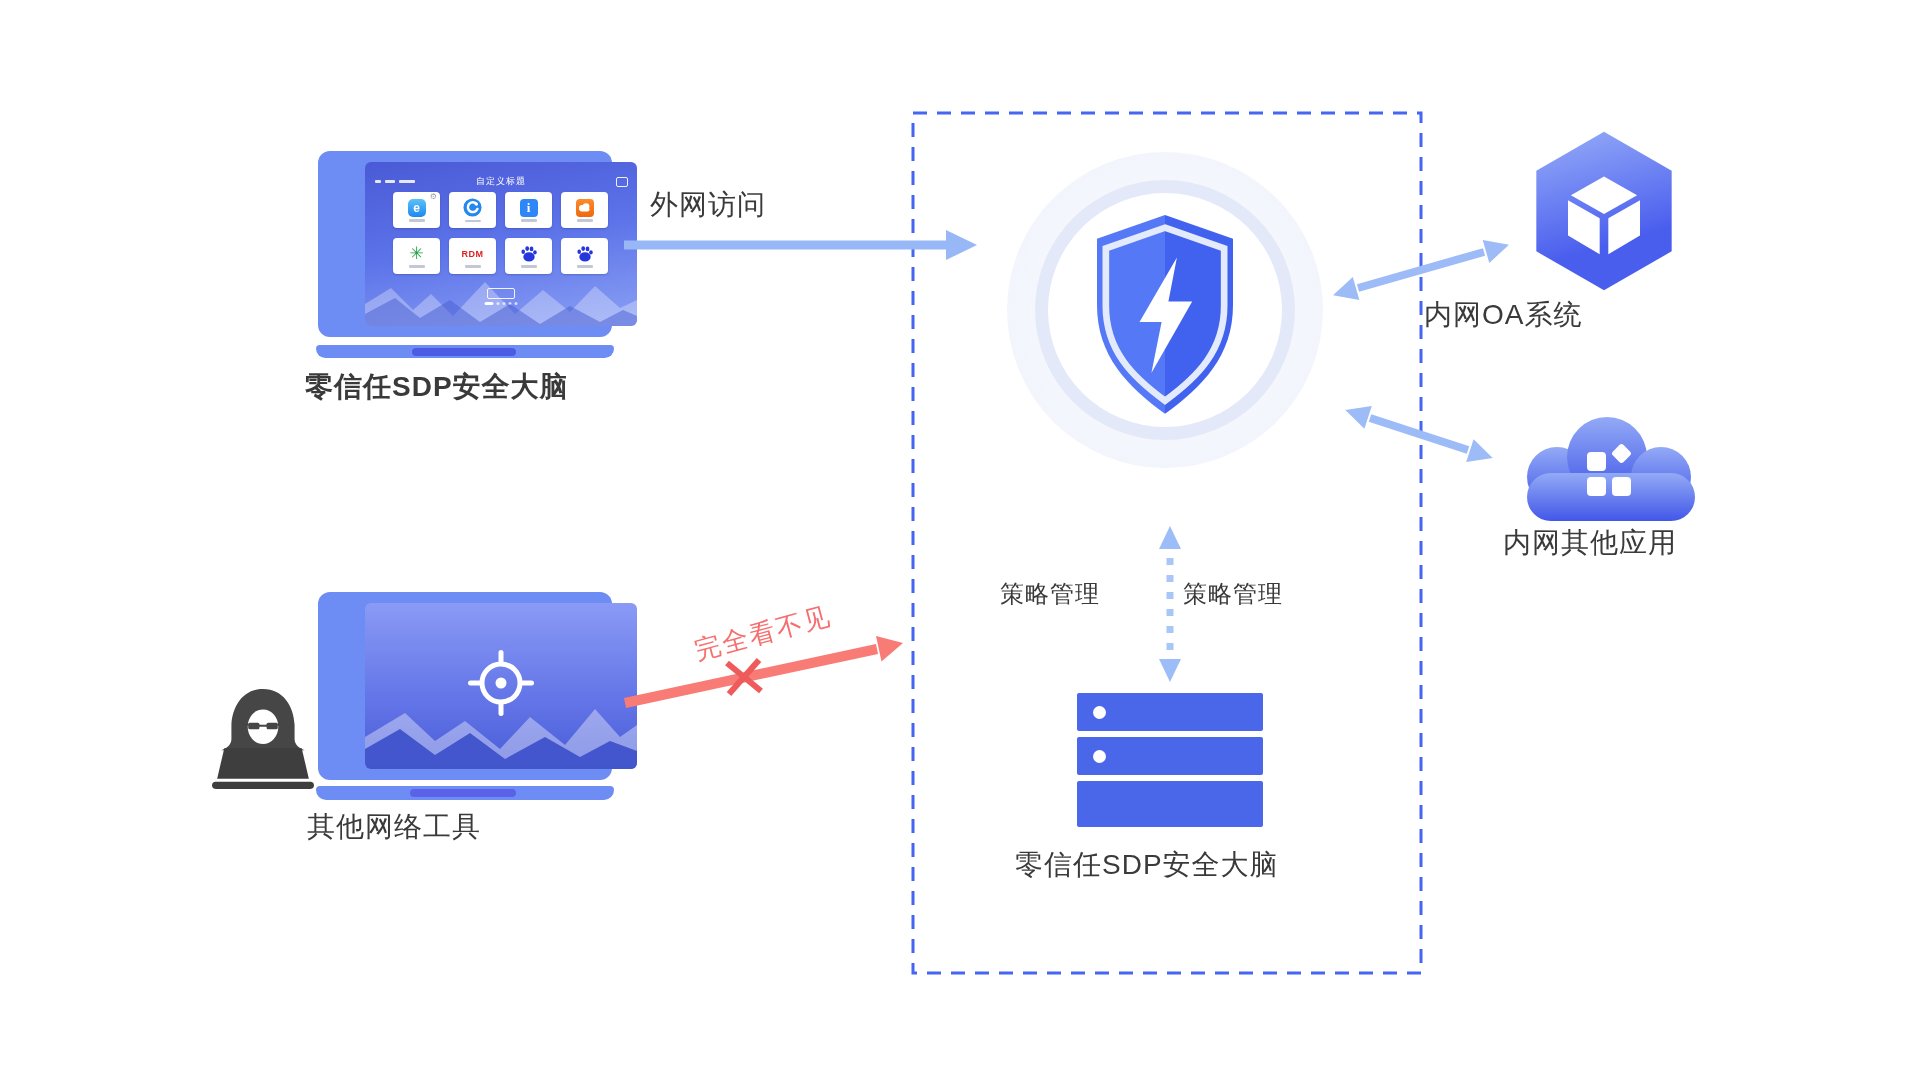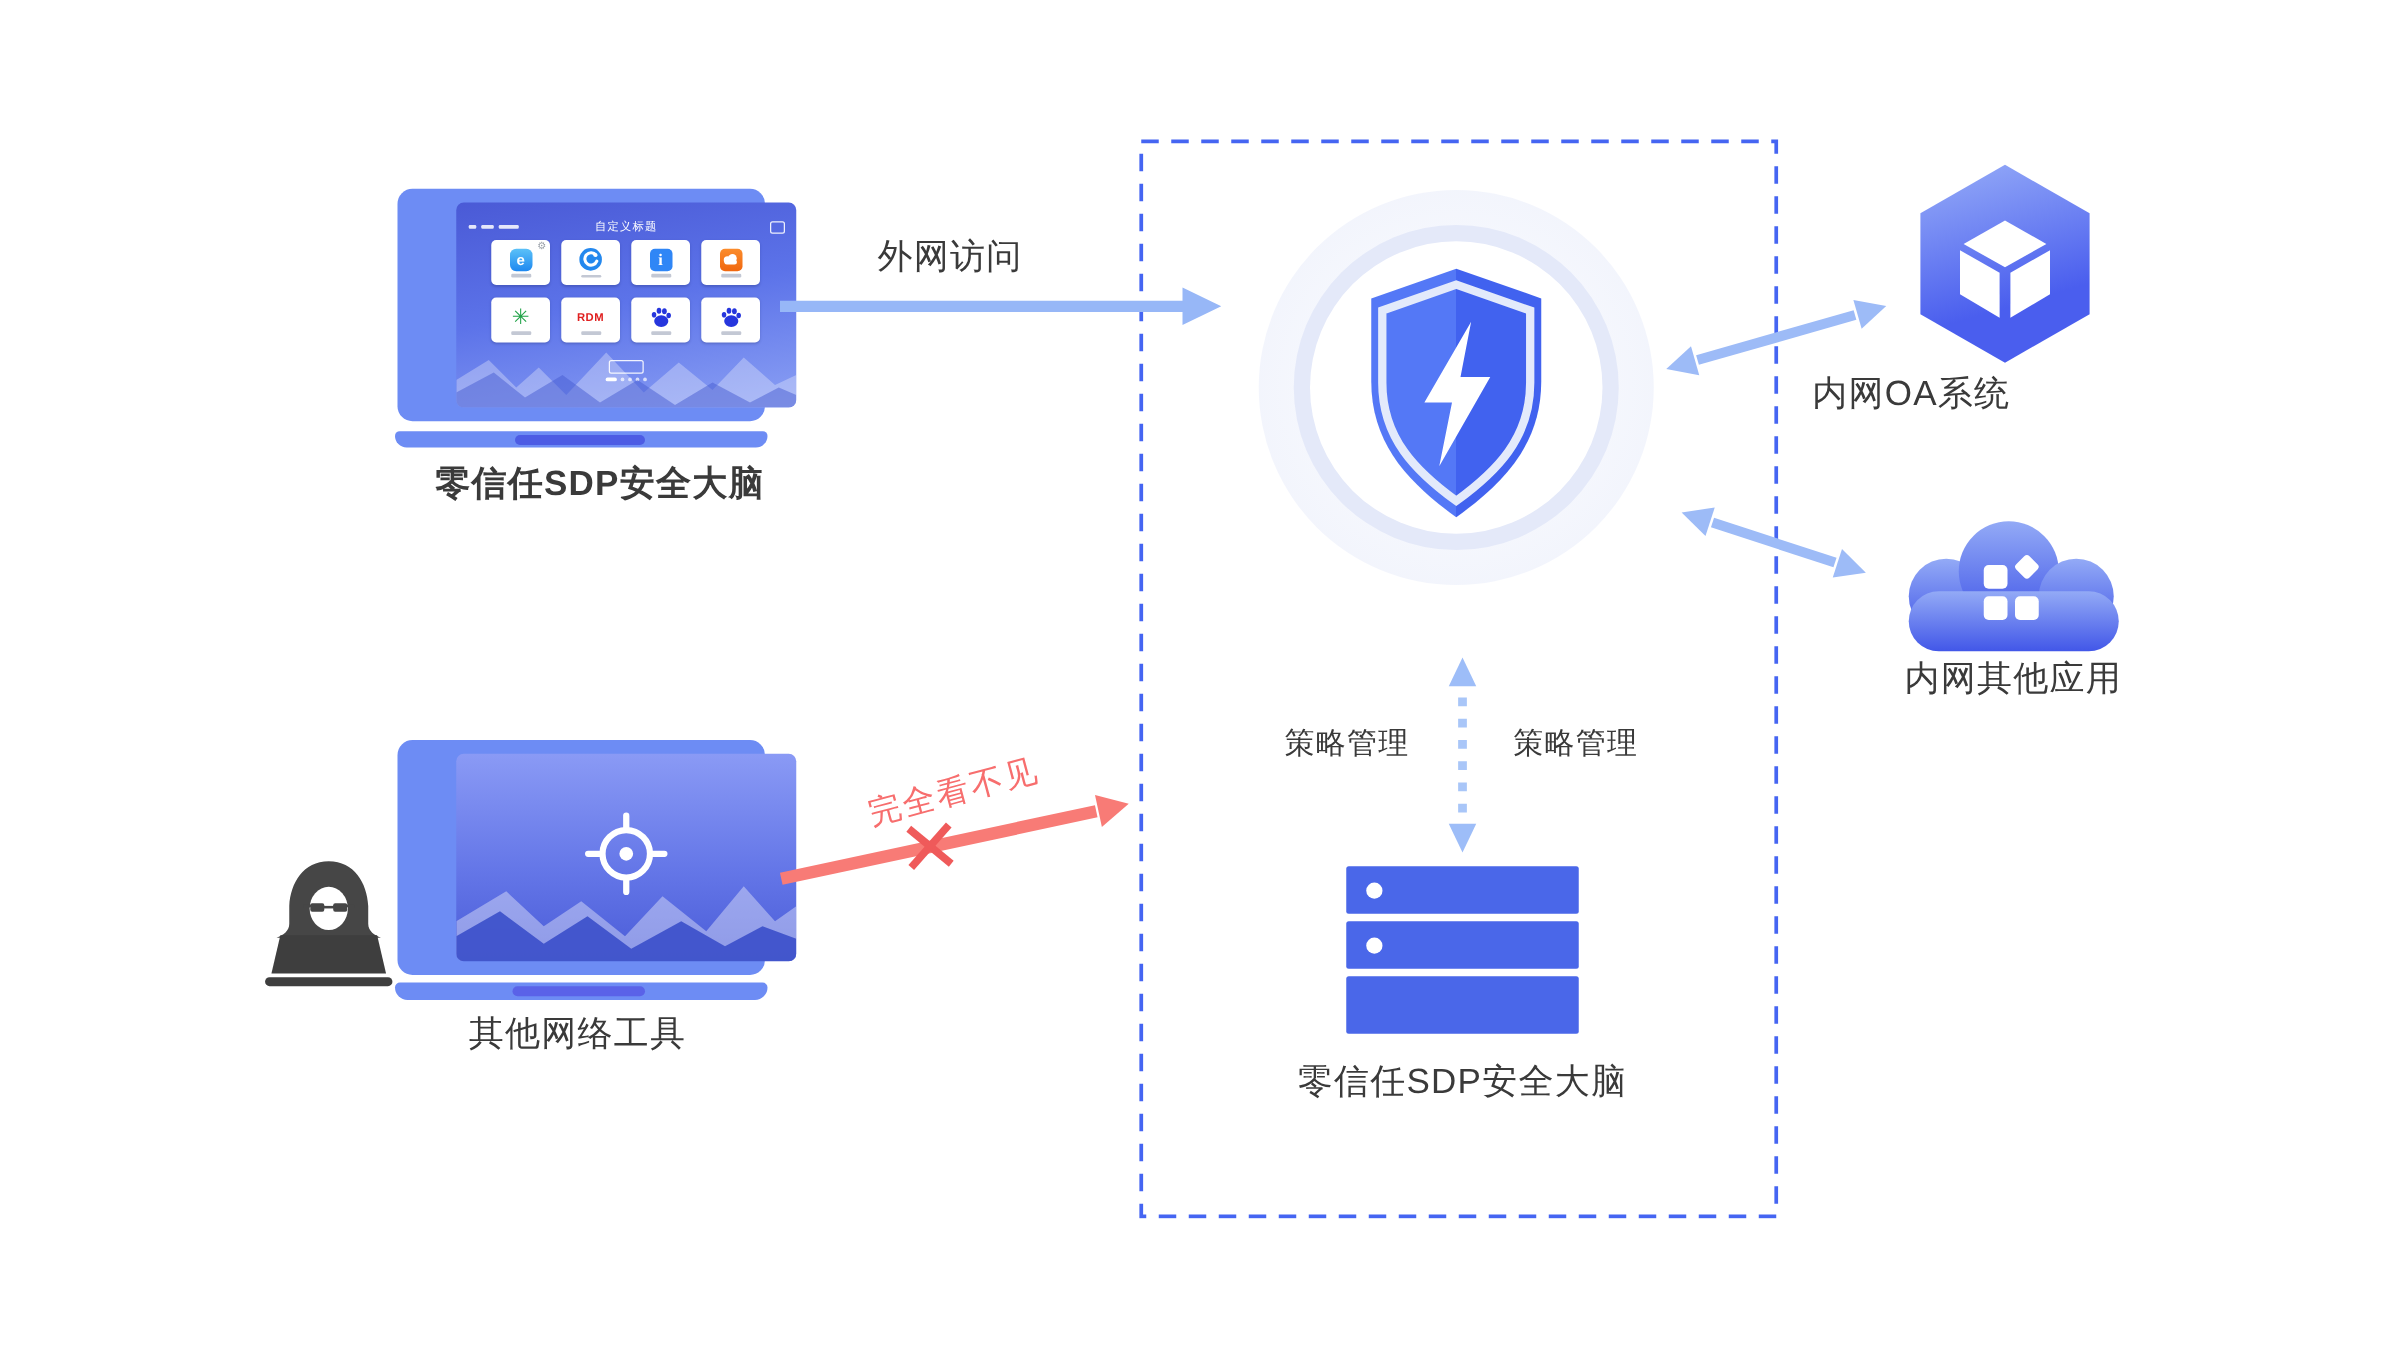--- a/index.html
+++ b/index.html
@@ -1,19 +1,19 @@
 <!DOCTYPE html>
 <html><head>
 <meta charset="utf-8">
 <style>
   html,body{margin:0;padding:0;background:#fff;}
   body{font-family:"Liberation Sans","DejaVu Sans",sans-serif;}
   .stage{position:relative;width:1920px;height:1080px;background:#ffffff;overflow:hidden;}
   .abs{position:absolute;}
-  .lbl{color:#3a3a3a;text-align:center;}
+  .lbl{color:#3a3a3a;text-align:left;}
   .lbl-main{font-size:28px;font-weight:600;letter-spacing:1px;}
   .lbl-mid{font-size:24px;font-weight:500;letter-spacing:1px;}
   .lbl-sub{font-size:26px;font-weight:500;color:#9aa0a8;letter-spacing:2px;}
 
   
   .laptop-frame{position:absolute;background:#6d8cf4;border-radius:12px;}
   .laptop-screen{position:absolute;left:11px;top:11px;border-radius:6px;overflow:hidden;margin-left:36px;}
   .laptop-base{position:absolute;background:#6d8cf4;border-radius:4px 4px 10px 10px;}
   .laptop-notch{position:absolute;background:#4d5ce4;border-radius:4px;}
 

